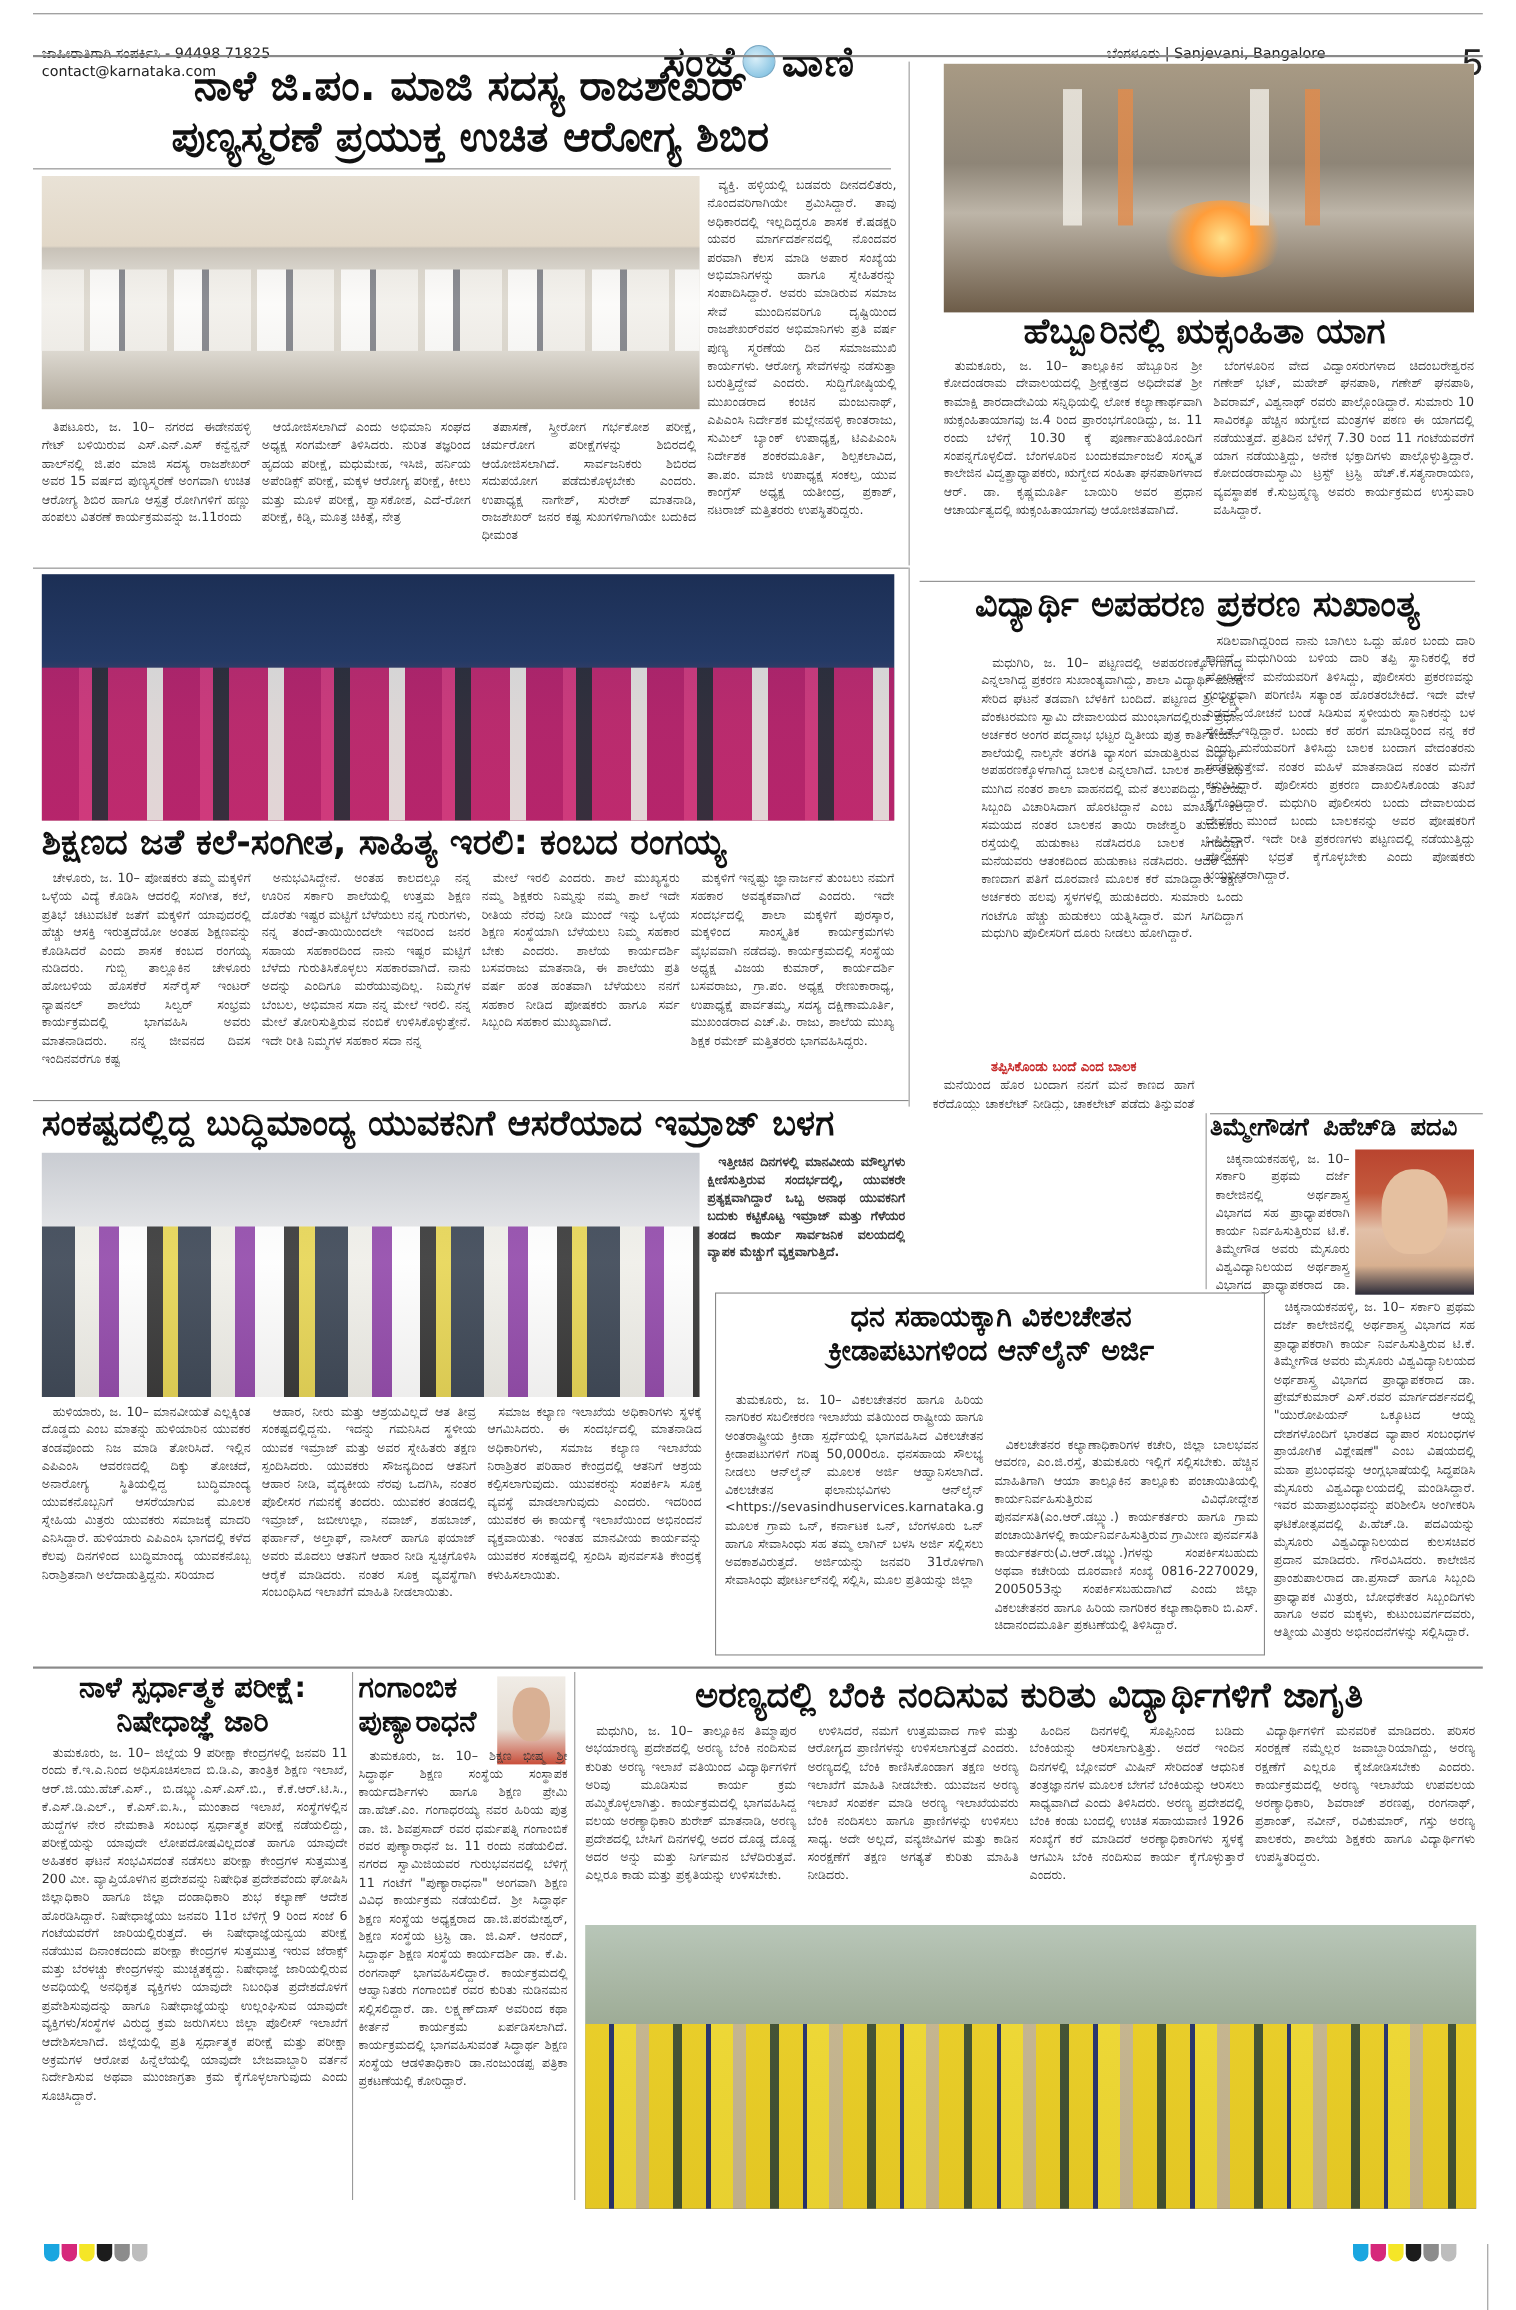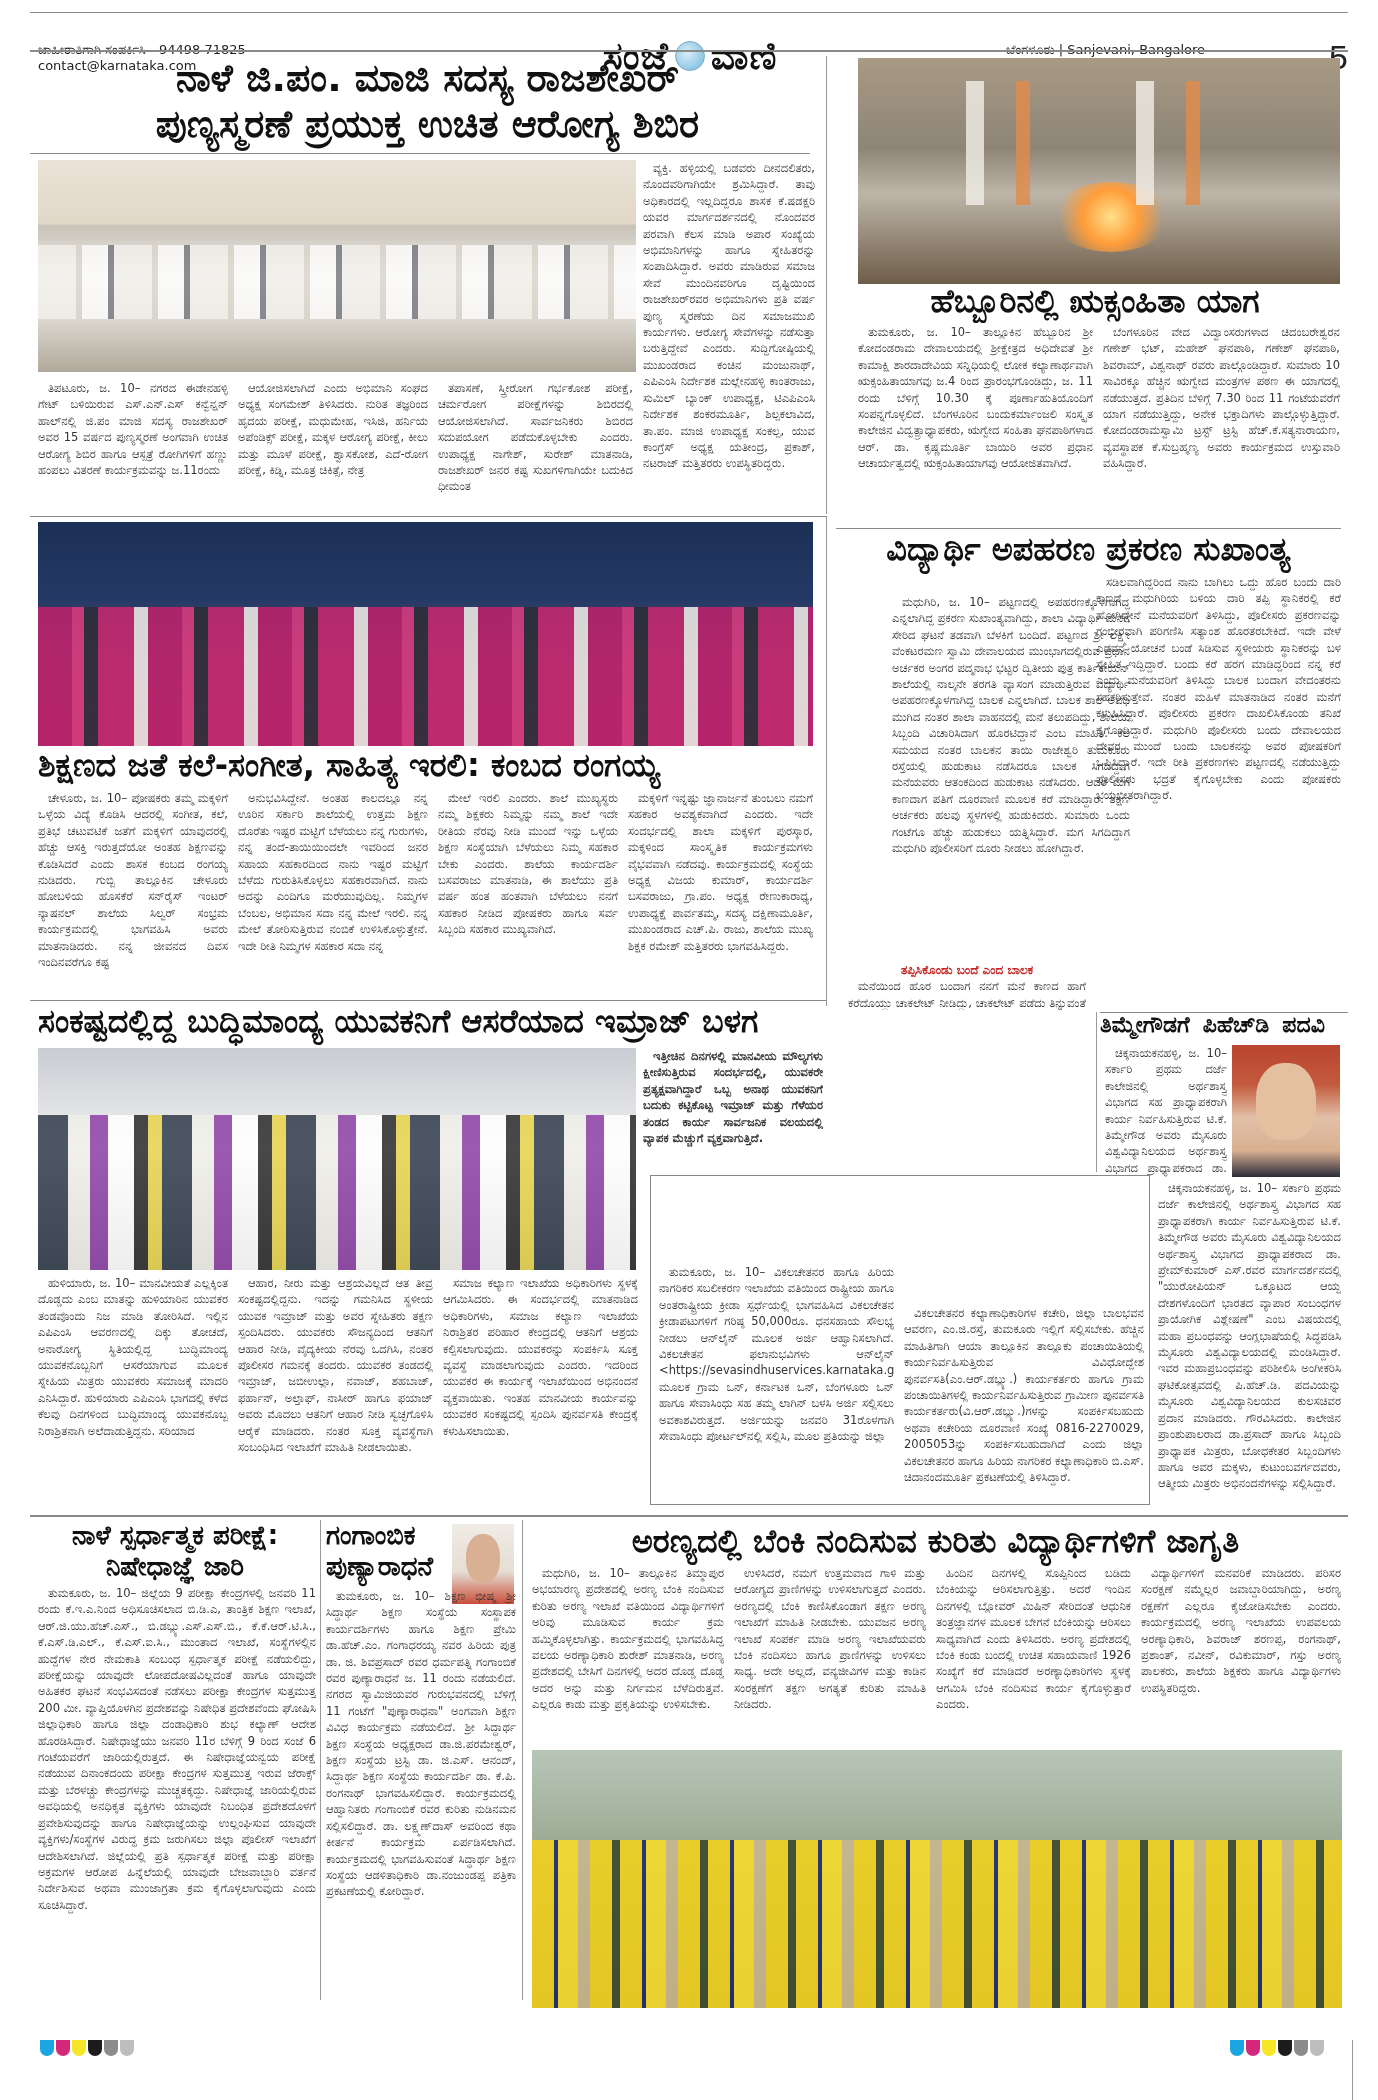--- a/index.html
+++ b/index.html
@@ -174,20 +174,24 @@
   <div class="col" style="left:1105px; top:1045px; width:122px; height:132px;">
       <p>ಚಿಕ್ಕನಾಯಕನಹಳ್ಳಿ, ಜ. 10– ಸರ್ಕಾರಿ ಪ್ರಥಮ ದರ್ಜೆ ಕಾಲೇಜಿನಲ್ಲಿ ಅರ್ಥಶಾಸ್ತ್ರ ವಿಭಾಗದ ಸಹ ಪ್ರಾಧ್ಯಾಪಕರಾಗಿ ಕಾರ್ಯ ನಿರ್ವಹಿಸುತ್ತಿರುವ ಟಿ.ಕೆ. ತಿಮ್ಮೇಗೌಡ ಅವರು ಮೈಸೂರು ವಿಶ್ವವಿದ್ಯಾನಿಲಯದ ಅರ್ಥಶಾಸ್ತ್ರ ವಿಭಾಗದ ಪ್ರಾಧ್ಯಾಪಕರಾದ ಡಾ. ಪ್ರೇಮ್‌ಕುಮಾರ್ ಎಸ್.ರವರ ಮಾರ್ಗದರ್ಶನದಲ್ಲಿ "ಯುರೋಪಿಯನ್ ಒಕ್ಕೂಟದ ಆಯ್ದ ದೇಶಗಳೊಂದಿಗೆ ಭಾರತದ ವ್ಯಾಪಾರ ಸಂಬಂಧಗಳ ಪ್ರಾಯೋಗಿಕ ವಿಶ್ಲೇಷಣೆ" ಎಂಬ ವಿಷಯದಲ್ಲಿ ಮಹಾ ಪ್ರಬಂಧವನ್ನು ಆಂಗ್ಲಭಾಷೆಯಲ್ಲಿ ಸಿದ್ಧಪಡಿಸಿ ಮೈಸೂರು ವಿಶ್ವವಿದ್ಯಾಲಯದಲ್ಲಿ ಮಂಡಿಸಿದ್ದಾರೆ. ಇವರ ಮಹಾಪ್ರಬಂಧವನ್ನು ಪರಿಶೀಲಿಸಿ ಅಂಗೀಕರಿಸಿ ಘಟಿಕೋತ್ಸವದಲ್ಲಿ ಪಿ.ಹೆಚ್.ಡಿ. ಪದವಿಯನ್ನು ಮೈಸೂರು ವಿಶ್ವವಿದ್ಯಾನಿಲಯದ ಕುಲಸಚಿವರ ಪ್ರದಾನ ಮಾಡಿದರು. ಗೌರವಿಸಿದರು. ಕಾಲೇಜಿನ ಪ್ರಾಂಶುಪಾಲರಾದ ಡಾ.ಪ್ರಸಾದ್ ಹಾಗೂ ಸಿಬ್ಬಂದಿ ಪ್ರಾಧ್ಯಾಪಕ ಮಿತ್ರರು, ಬೋಧಕೇತರ ಸಿಬ್ಬಂದಿಗಳು ಹಾಗೂ ಅವರ ಮಕ್ಕಳು, ಕುಟುಂಬವರ್ಗದವರು, ಆತ್ಮೀಯ ಮಿತ್ರರು ಅಭಿನಂದನೆಗಳನ್ನು ಸಲ್ಲಿಸಿದ್ದಾರೆ.</p>
     </div>
   <div class="col" style="left:1158px; top:1180px; width:183px; height:325px;">
       <p>ಚಿಕ್ಕನಾಯಕನಹಳ್ಳಿ, ಜ. 10– ಸರ್ಕಾರಿ ಪ್ರಥಮ ದರ್ಜೆ ಕಾಲೇಜಿನಲ್ಲಿ ಅರ್ಥಶಾಸ್ತ್ರ ವಿಭಾಗದ ಸಹ ಪ್ರಾಧ್ಯಾಪಕರಾಗಿ ಕಾರ್ಯ ನಿರ್ವಹಿಸುತ್ತಿರುವ ಟಿ.ಕೆ. ತಿಮ್ಮೇಗೌಡ ಅವರು ಮೈಸೂರು ವಿಶ್ವವಿದ್ಯಾನಿಲಯದ ಅರ್ಥಶಾಸ್ತ್ರ ವಿಭಾಗದ ಪ್ರಾಧ್ಯಾಪಕರಾದ ಡಾ. ಪ್ರೇಮ್‌ಕುಮಾರ್ ಎಸ್.ರವರ ಮಾರ್ಗದರ್ಶನದಲ್ಲಿ "ಯುರೋಪಿಯನ್ ಒಕ್ಕೂಟದ ಆಯ್ದ ದೇಶಗಳೊಂದಿಗೆ ಭಾರತದ ವ್ಯಾಪಾರ ಸಂಬಂಧಗಳ ಪ್ರಾಯೋಗಿಕ ವಿಶ್ಲೇಷಣೆ" ಎಂಬ ವಿಷಯದಲ್ಲಿ ಮಹಾ ಪ್ರಬಂಧವನ್ನು ಆಂಗ್ಲಭಾಷೆಯಲ್ಲಿ ಸಿದ್ಧಪಡಿಸಿ ಮೈಸೂರು ವಿಶ್ವವಿದ್ಯಾಲಯದಲ್ಲಿ ಮಂಡಿಸಿದ್ದಾರೆ. ಇವರ ಮಹಾಪ್ರಬಂಧವನ್ನು ಪರಿಶೀಲಿಸಿ ಅಂಗೀಕರಿಸಿ ಘಟಿಕೋತ್ಸವದಲ್ಲಿ ಪಿ.ಹೆಚ್.ಡಿ. ಪದವಿಯನ್ನು ಮೈಸೂರು ವಿಶ್ವವಿದ್ಯಾನಿಲಯದ ಕುಲಸಚಿವರ ಪ್ರದಾನ ಮಾಡಿದರು. ಗೌರವಿಸಿದರು. ಕಾಲೇಜಿನ ಪ್ರಾಂಶುಪಾಲರಾದ ಡಾ.ಪ್ರಸಾದ್ ಹಾಗೂ ಸಿಬ್ಬಂದಿ ಪ್ರಾಧ್ಯಾಪಕ ಮಿತ್ರರು, ಬೋಧಕೇತರ ಸಿಬ್ಬಂದಿಗಳು ಹಾಗೂ ಅವರ ಮಕ್ಕಳು, ಕುಟುಂಬವರ್ಗದವರು, ಆತ್ಮೀಯ ಮಿತ್ರರು ಅಭಿನಂದನೆಗಳನ್ನು ಸಲ್ಲಿಸಿದ್ದಾರೆ.</p>
     </div>
 </div>
 <div class="vrule" style="left:1096px; top:1012px; height:160px;"></div>
 
 <div class="frame" style="left:650px; top:1175px; width:500px; height:330px;">
+  <div class="hl h3" style="left:10px; top:6px; width:480px;">
+    <div>ಧನ ಸಹಾಯಕ್ಕಾಗಿ ವಿಕಲಚೇತನ</div>
+    <div>ಕ್ರೀಡಾಪಟುಗಳಿಂದ ಆನ್‌ಲೈನ್ ಅರ್ಜಿ</div>
+  </div>
   <div class="col" style="left:8px; top:88px; width:235px; height:236px;">
       <p>ತುಮಕೂರು, ಜ. 10– ವಿಕಲಚೇತನರ ಹಾಗೂ ಹಿರಿಯ ನಾಗರಿಕರ ಸಬಲೀಕರಣ ಇಲಾಖೆಯ ವತಿಯಿಂದ ರಾಷ್ಟ್ರೀಯ ಹಾಗೂ ಅಂತರಾಷ್ಟ್ರೀಯ ಕ್ರೀಡಾ ಸ್ಪರ್ಧೆಯಲ್ಲಿ ಭಾಗವಹಿಸಿದ ವಿಕಲಚೇತನ ಕ್ರೀಡಾಪಟುಗಳಿಗೆ ಗರಿಷ್ಠ 50,000ರೂ. ಧನಸಹಾಯ ಸೌಲಭ್ಯ ನೀಡಲು ಆನ್‌ಲೈನ್ ಮೂಲಕ ಅರ್ಜಿ ಆಹ್ವಾನಿಸಲಾಗಿದೆ. ವಿಕಲಚೇತನ ಫಲಾನುಭವಿಗಳು ಆನ್‌ಲೈನ್ &lt;https://sevasindhuservices.karnataka.gov.in&gt; ಮೂಲಕ ಗ್ರಾಮ ಒನ್, ಕರ್ನಾಟಕ ಒನ್, ಬೆಂಗಳೂರು ಒನ್ ಹಾಗೂ ಸೇವಾಸಿಂಧು ಸಹ ತಮ್ಮ ಲಾಗಿನ್ ಬಳಸಿ ಅರ್ಜಿ ಸಲ್ಲಿಸಲು ಅವಕಾಶವಿರುತ್ತದೆ. ಅರ್ಜಿಯನ್ನು ಜನವರಿ 31ರೊಳಗಾಗಿ ಸೇವಾಸಿಂಧು ಪೋರ್ಟಲ್‌ನಲ್ಲಿ ಸಲ್ಲಿಸಿ, ಮೂಲ ಪ್ರತಿಯನ್ನು ಜಿಲ್ಲಾ</p>
     </div>
   <div class="col" style="left:253px; top:97px; width:240px; height:236px;margin-top:32px;">
       <p>ವಿಕಲಚೇತನರ ಕಲ್ಯಾಣಾಧಿಕಾರಿಗಳ ಕಚೇರಿ, ಜಿಲ್ಲಾ ಬಾಲಭವನ ಆವರಣ, ಎಂ.ಜಿ.ರಸ್ತೆ, ತುಮಕೂರು ಇಲ್ಲಿಗೆ ಸಲ್ಲಿಸಬೇಕು. ಹೆಚ್ಚಿನ ಮಾಹಿತಿಗಾಗಿ ಆಯಾ ತಾಲ್ಲೂಕಿನ ತಾಲ್ಲೂಕು ಪಂಚಾಯಿತಿಯಲ್ಲಿ ಕಾರ್ಯನಿರ್ವಹಿಸುತ್ತಿರುವ ವಿವಿಧೋದ್ದೇಶ ಪುನರ್ವಸತಿ(ಎಂ.ಆರ್.ಡಬ್ಲ್ಯು.) ಕಾರ್ಯಕರ್ತರು ಹಾಗೂ ಗ್ರಾಮ ಪಂಚಾಯಿತಿಗಳಲ್ಲಿ ಕಾರ್ಯನಿರ್ವಹಿಸುತ್ತಿರುವ ಗ್ರಾಮೀಣ ಪುನರ್ವಸತಿ ಕಾರ್ಯಕರ್ತರು(ವಿ.ಆರ್.ಡಬ್ಲ್ಯು.)ಗಳನ್ನು ಸಂಪರ್ಕಿಸಬಹುದು ಅಥವಾ ಕಚೇರಿಯ ದೂರವಾಣಿ ಸಂಖ್ಯೆ 0816-2270029, 2005053ನ್ನು ಸಂಪರ್ಕಿಸಬಹುದಾಗಿದೆ ಎಂದು ಜಿಲ್ಲಾ ವಿಕಲಚೇತನರ ಹಾಗೂ ಹಿರಿಯ ನಾಗರಿಕರ ಕಲ್ಯಾಣಾಧಿಕಾರಿ ಬಿ.ಎಸ್. ಚಿದಾನಂದಮೂರ್ತಿ ಪ್ರಕಟಣೆಯಲ್ಲಿ ತಿಳಿಸಿದ್ದಾರೆ.</p>
     </div>
 </div>
 
 <div class="rule" style="left:30px; top:1515px; width:1318px; height:2px;"></div>
 

